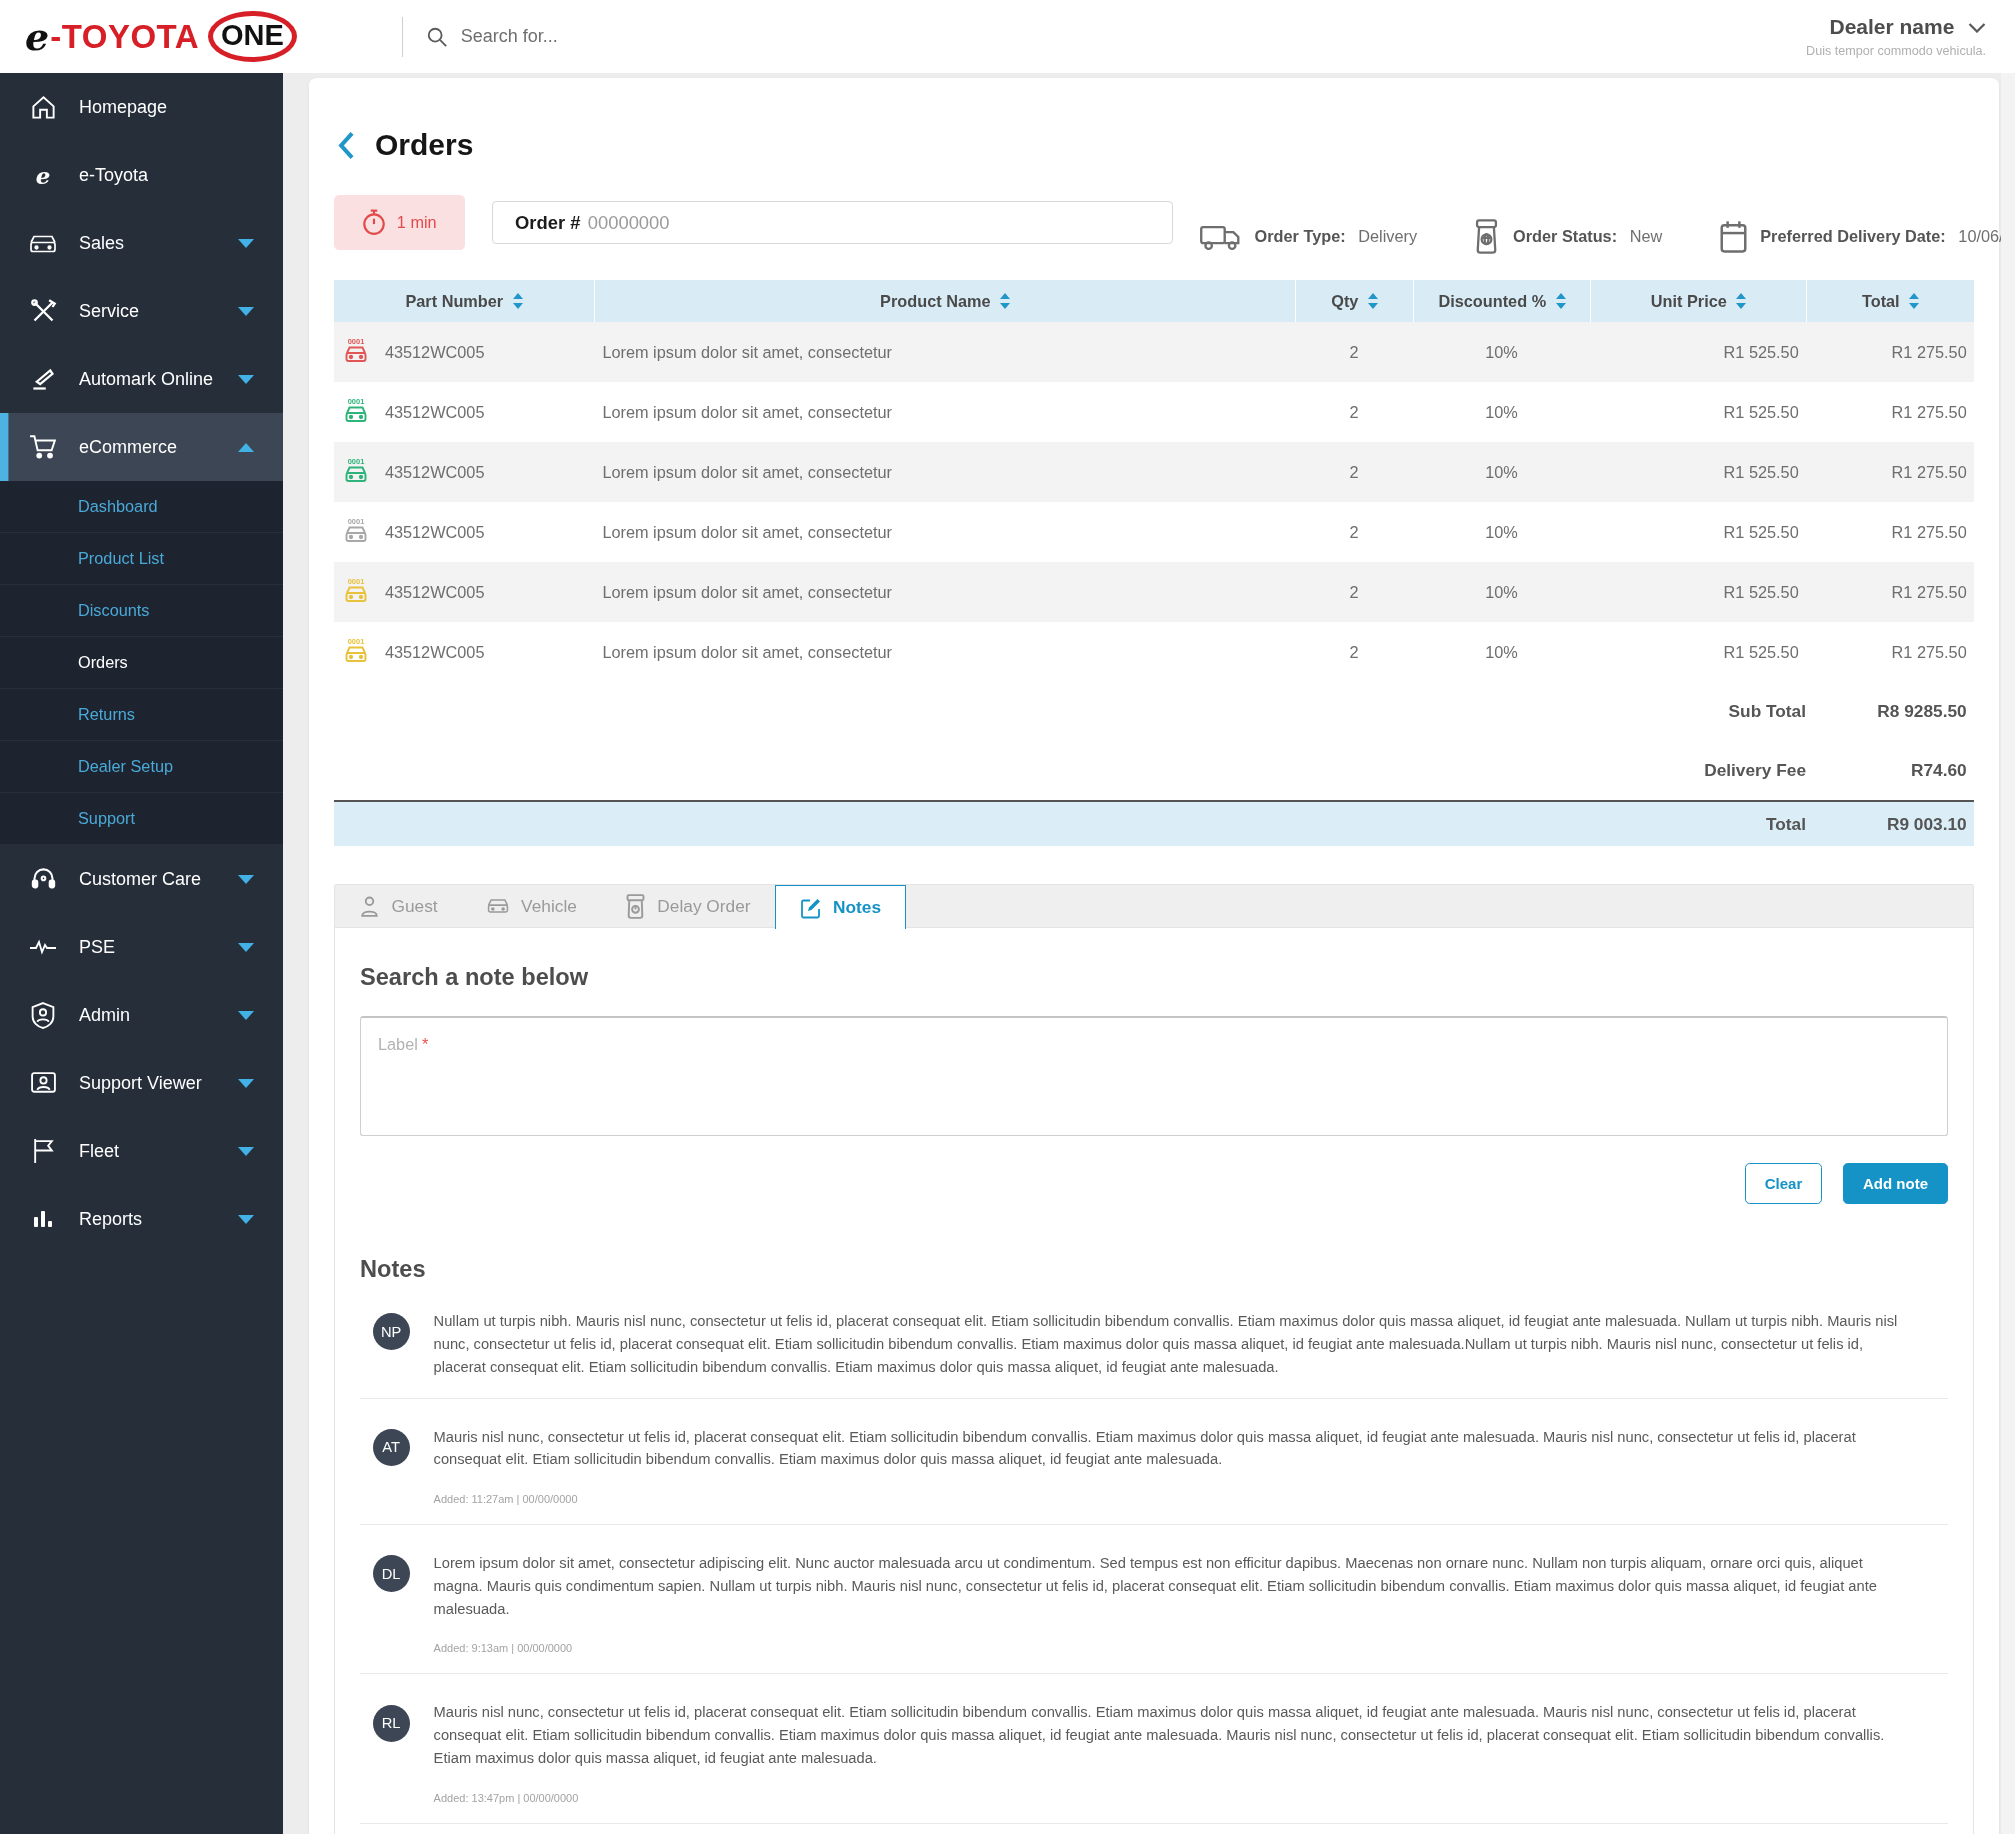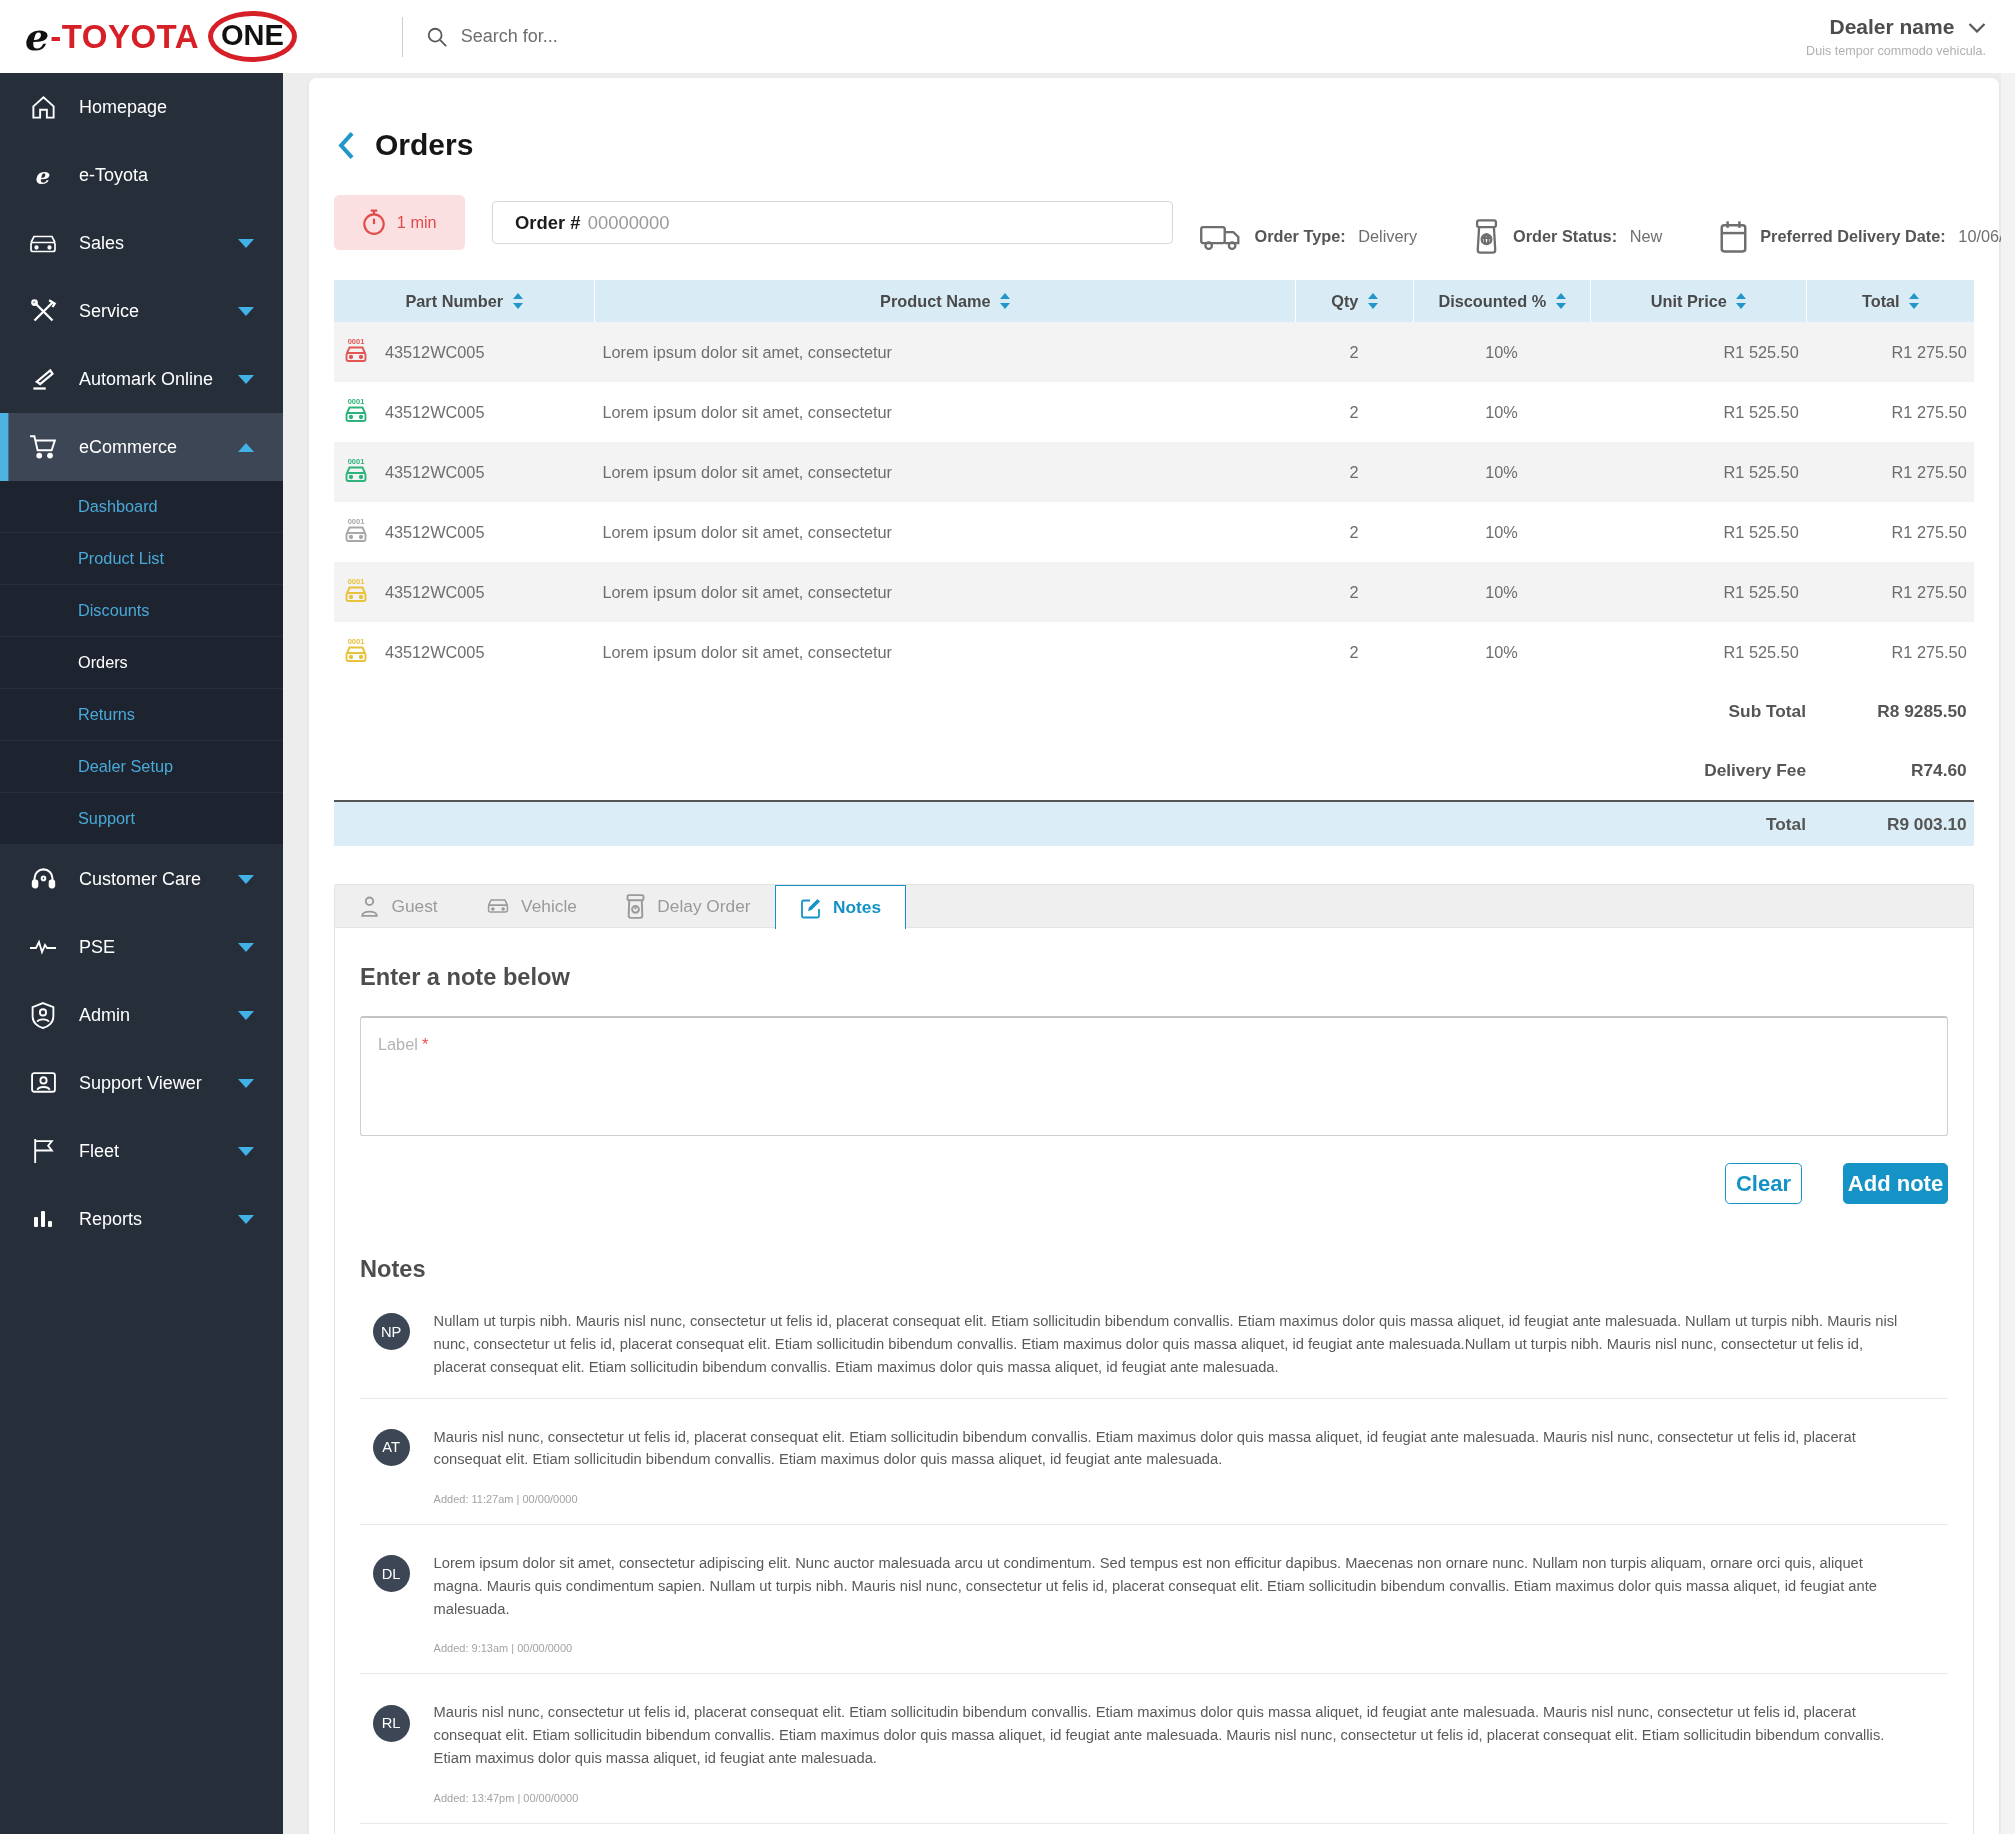--- a/index.html
+++ b/index.html
@@ -78,21 +78,21 @@
   .tab { display:flex; align-items:center; gap:11.5px; padding:0 24px; font-size:17.3px; color:#9a9a9a; cursor:pointer; }
   .tab.active { background:#ffffff; color:#1592c6; border:1.6px solid #1592c6; border-bottom:none; height:44px; margin-bottom:-1px; font-weight:bold; }
   .box-inner { padding:0 25px 37px; }
   .section-h { font-size:23.6px; font-weight:bold; color:#4d4d4d; }
   .note-entry-h { margin-top:36px; }
   .ta-wrap { position:relative; margin-top:25px; }
   .note-ta { width:100%; height:120px; border:1px solid #cfcfcf; border-top:2.1px solid #c4c4c4; border-radius:3.1px; resize:none; font-size:16.3px; padding:18px 15.7px; font-family:"Liberation Sans",sans-serif; color:#444; }
   .ta-label { position:absolute; top:19px; left:18px; font-size:16.3px; color:#b3b3b3; pointer-events:none; }
   .ta-label .req { color:#e9514e; margin-left:4.2px; }
   .entry-btns { display:flex; justify-content:flex-end; gap:21px; margin-top:25px; }
-  .btn { border-radius:4.7px; font-size:22px; font-weight:bold; display:flex; align-items:center; justify-content:center; cursor:pointer; font-family:"Liberation Sans",sans-serif;margin-left:20px; }
+  .btn { border-radius:4.7px; font-size:15px; font-weight:bold; display:flex; align-items:center; justify-content:center; cursor:pointer; font-family:"Liberation Sans",sans-serif; }
   .btn.outline { background:#fff; color:#1592c6; border:1.6px solid #1592c6; }
   .btn.fill { background:#1592c6; color:#fff; border:1.6px solid #1592c6; }
   .btn-clear { width:77px; height:41px; }
   .btn-add { width:105px; height:41px; }
   .notes-h { margin-top:52px; }
   .note-item { display:flex; gap:24px; padding:27px 5.2px 19px 12.6px; border-bottom:1.6px solid #e9e9e9; }
   .avatar { width:37px; height:37px; border-radius:50%; background:#3c4654; color:#fff; font-size:14.7px; display:flex; align-items:center; justify-content:center; flex:none; margin-top:3.1px; }
   .note-body { flex:1; padding-right:42px; }
   .note-text { font-size:14.7px; color:#5a5a5a; line-height:1.55; }
   .note-added { display:block; font-size:11px; color:#a3a3a3; margin-top:22px; }
@@ -546,21 +546,21 @@
               <svg width="22" height="22" viewBox="0 0 22 22" fill="none" stroke="#1592c6" stroke-width="1.8">
                 <path d="M19 12 V19 a1.5 1.5 0 0 1 -1.5 1.5 H3.5 A1.5 1.5 0 0 1 2 19 V5 a1.5 1.5 0 0 1 1.5 -1.5 H10"></path>
                 <path d="M8 14 L9 10.5 L17.5 2 L20 4.5 L11.5 13 Z" fill="#1592c6" stroke="none"></path>
               </svg>
             </span>
           <span>Notes</span>
         </div>
       </div>
 
       <div class="box-inner">
-        <div class="section-h note-entry-h">Enter a note below</div>
+        <div class="section-h note-entry-h">Search a note below</div>
         <div class="ta-wrap">
           <textarea class="note-ta" style=""></textarea>
           <span class="ta-label">
             <span>Label</span><span class="req">*</span>
           </span>
         </div>
         <div class="entry-btns">
           <div class="btn outline btn-clear">Clear</div>
           <div class="btn fill btn-add">Add note</div>
         </div>

